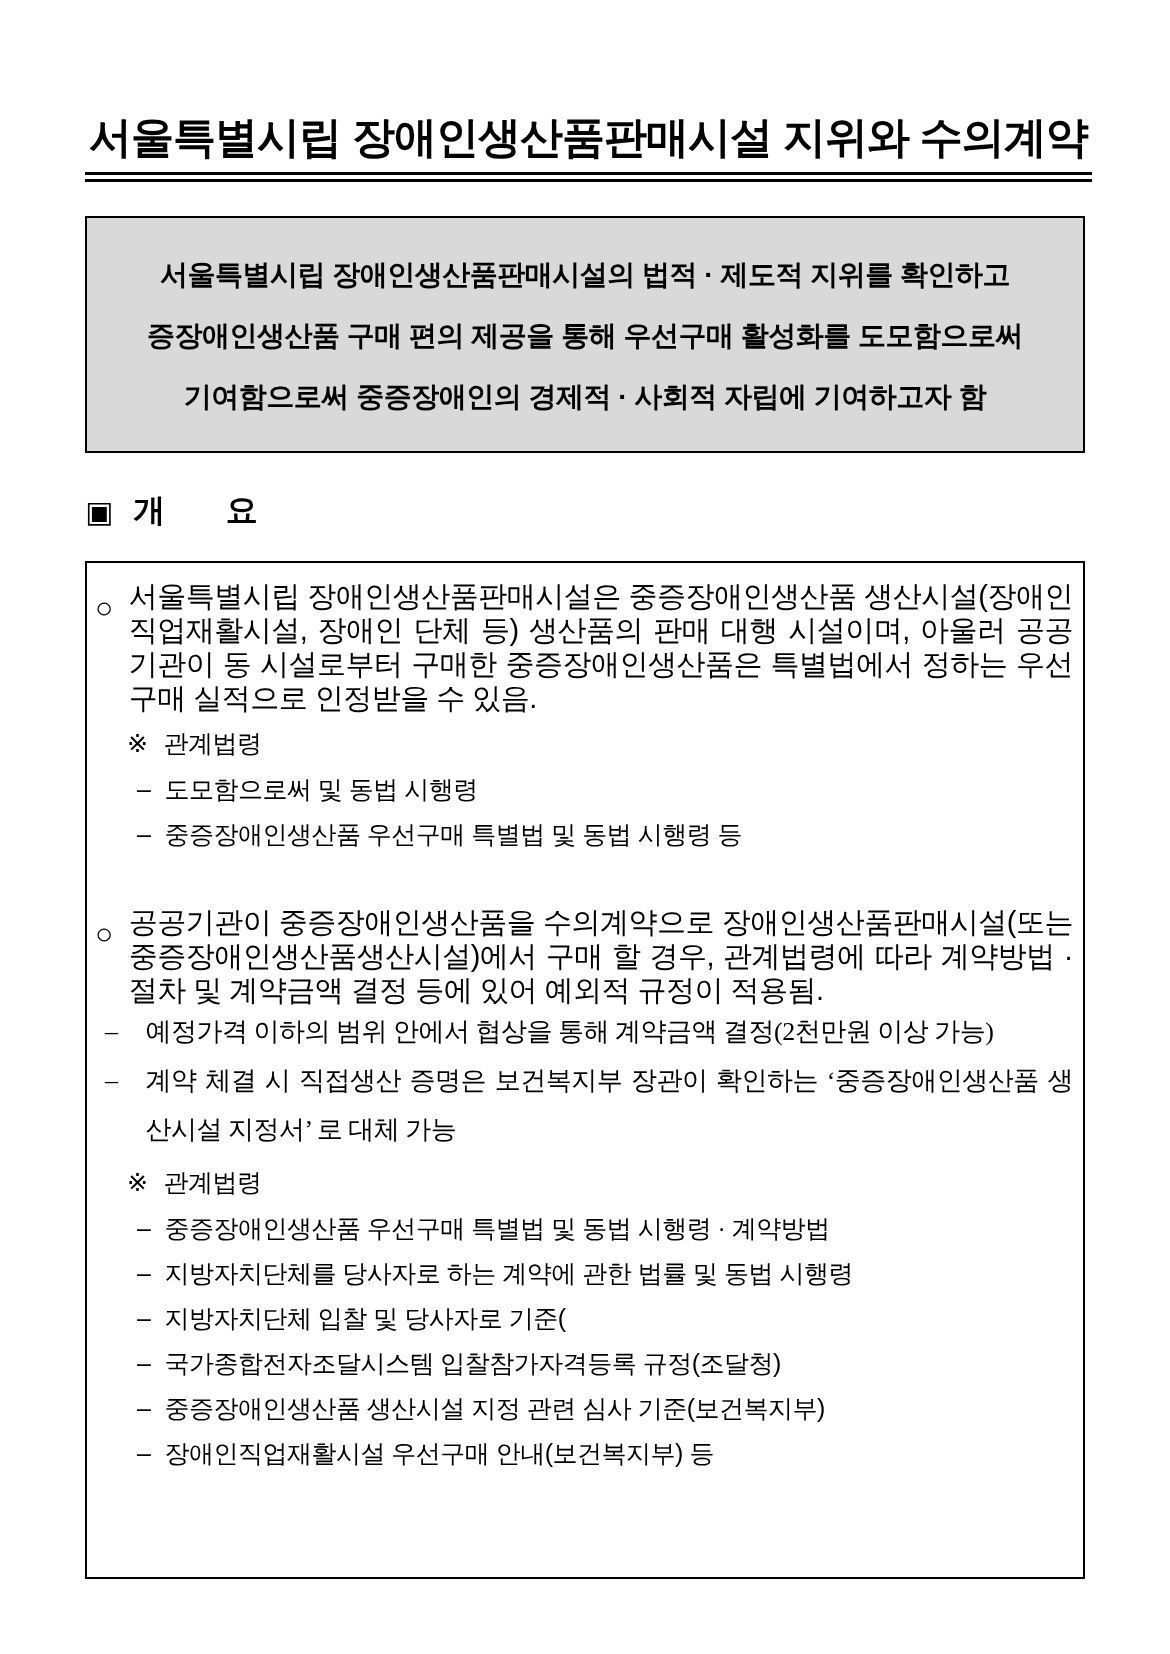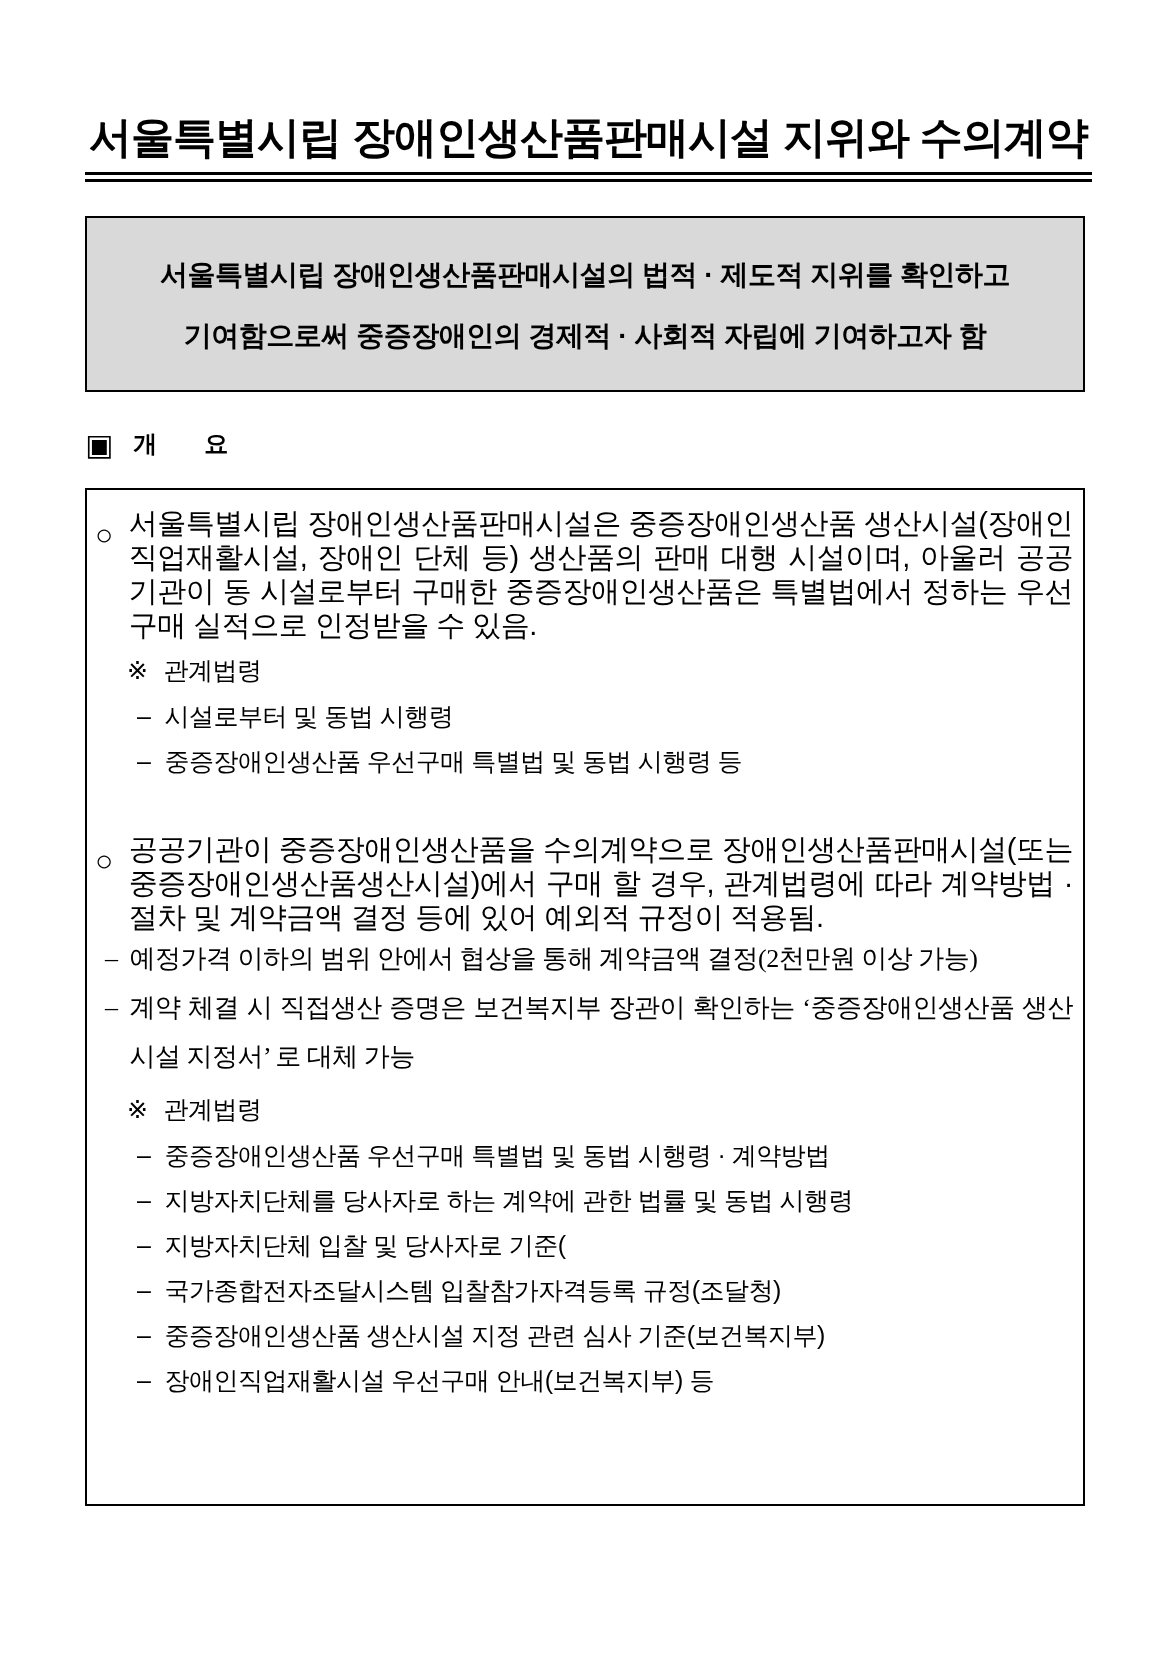--- a/index.html
+++ b/index.html
@@ -57,21 +57,21 @@
     gap: 20px;
     margin: 36px 0 28px 0;
   }
   .section-marker {
     font-size: 30px;
     line-height: 1;
     position: relative;
     top: 1px;
   }
   .section-title {
-    font-size: 24px;
+    font-size: 32px;
     font-weight: 800;
     white-space: pre;
     letter-spacing: 1px;
   }
 
   
   .overview-box {
     border: 2px solid #000000;
     padding: 16px 10px 32px 8px;
     min-height: 1018px;
@@ -116,33 +116,34 @@
   .serif-item {
     display: flex;
     gap: 12px;
     margin-left: 10px;
     font-family: "Liberation Serif", "DejaVu Serif", serif;
     font-size: 26px;
     line-height: 49px;
     letter-spacing: -0.5px;
   }
   .serif-item .dash { flex: 0 0 auto; }
-  .serif-item .serif-text { flex: 1; text-align: justify; }
+  .serif-item .serif-text { flex: 1; text-align: justify; margin-left: 16px; }
 </style>
 </head>
 <body>
 
 <div class="page">
 
   <div class="title-wrap">
     <h1 class="doc-title">서울특별시립 장애인생산품판매시설 지위와 수의계약</h1>
   </div>
 
   <div class="summary-box">
     <div class="summary-line">서울특별시립 장애인생산품판매시설의 법적 · 제도적 지위를 확인하고</div>
+    <div class="summary-line">증장애인생산품 구매 편의 제공을 통해 우선구매 활성화를 도모함으로써</div>
     <div class="summary-line">기여함으로써 중증장애인의 경제적 · 사회적 자립에 기여하고자 함</div>
   </div>
 
   <div class="section-head">
     <span class="section-marker">▣</span>
     <span class="section-title">개      요</span>
   </div>
 
   <div class="overview-box">
 
@@ -151,21 +152,21 @@
       <span class="bullet-text">서울특별시립 장애인생산품판매시설은 중증장애인생산품 생산시설(장애인직업재활시설, 장애인 단체 등) 생산품의 판매 대행 시설이며, 아울러 공공기관이 동 시설로부터 구매한 중증장애인생산품은 특별법에서 정하는 우선구매 실적으로 인정받을 수 있음.</span>
     </div>
 
     <div class="note-block">
       <div class="note-label">
         <span>※</span>
         <span>관계법령</span>
       </div>
       <div class="ref-item">
         <span class="dash">–</span>
-        <span class="ref-text">시설로부터 및 동법 시행령</span>
+        <span class="ref-text">도모함으로써 및 동법 시행령</span>
       </div>
       <div class="ref-item">
         <span class="dash">–</span>
         <span class="ref-text">중증장애인생산품 우선구매 특별법 및 동법 시행령 등</span>
       </div>
     </div>
 
     <div class="gap-lg"></div>
 
     <div class="bullet-row">

